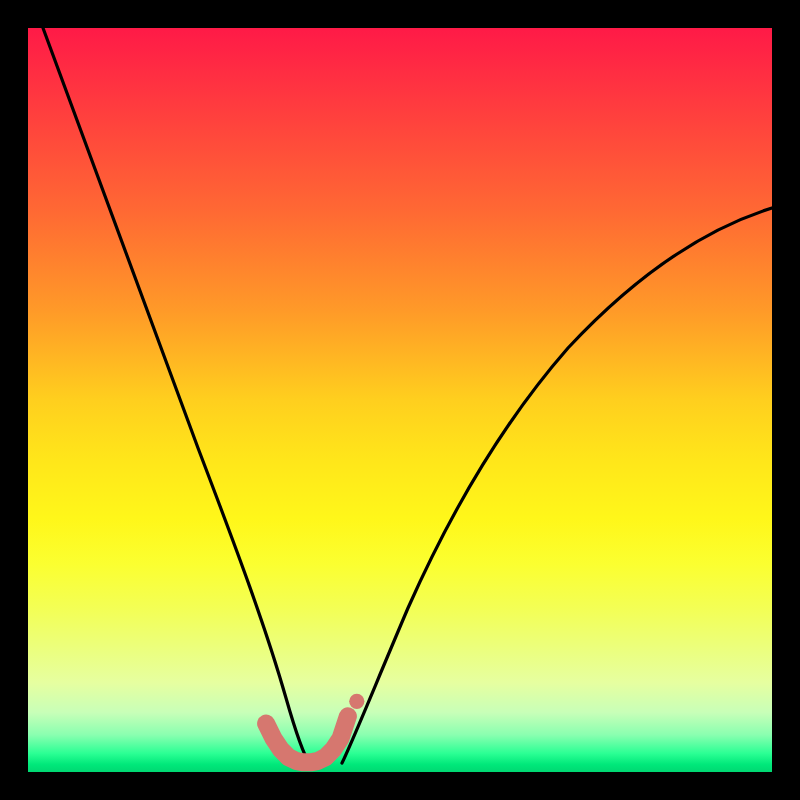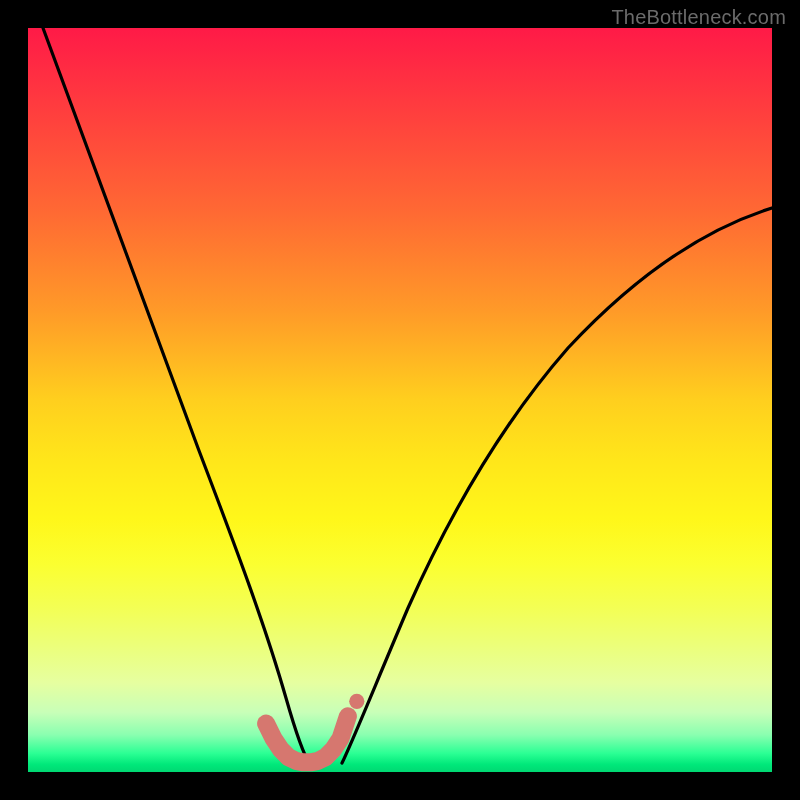--- a/index.html
+++ b/index.html
@@ -78,14 +78,13 @@
                C 326 710, 346 660, 380 580
                C 420 490, 470 400, 540 320
                C 610 245, 680 200, 744 180" fill="none" stroke="#000" stroke-width="3.2" stroke-linecap="round"></path>
     </g>
     <g id="marker-layer">
         <path d="M 238.1 695.6 L 245.5 710.5 L 253.0 721.7 L 260.4 729.1 L 267.8 732.8 L 275.3 734.3 L 282.7 734.3 L 290.2 732.8 L 297.6 729.1 L 305.0 721.7 L 312.5 710.5 L 319.9 688.2" fill="none" stroke="#d6776f" stroke-width="18" stroke-linecap="round" stroke-linejoin="round"></path>
         <circle cx="328.8" cy="673.3" r="7.6" fill="#d6776f"></circle>
       </g>
   </svg>
 
-  <div class="watermark">TheBottleneck.com</div>
 </div>
 
 </body></html>

